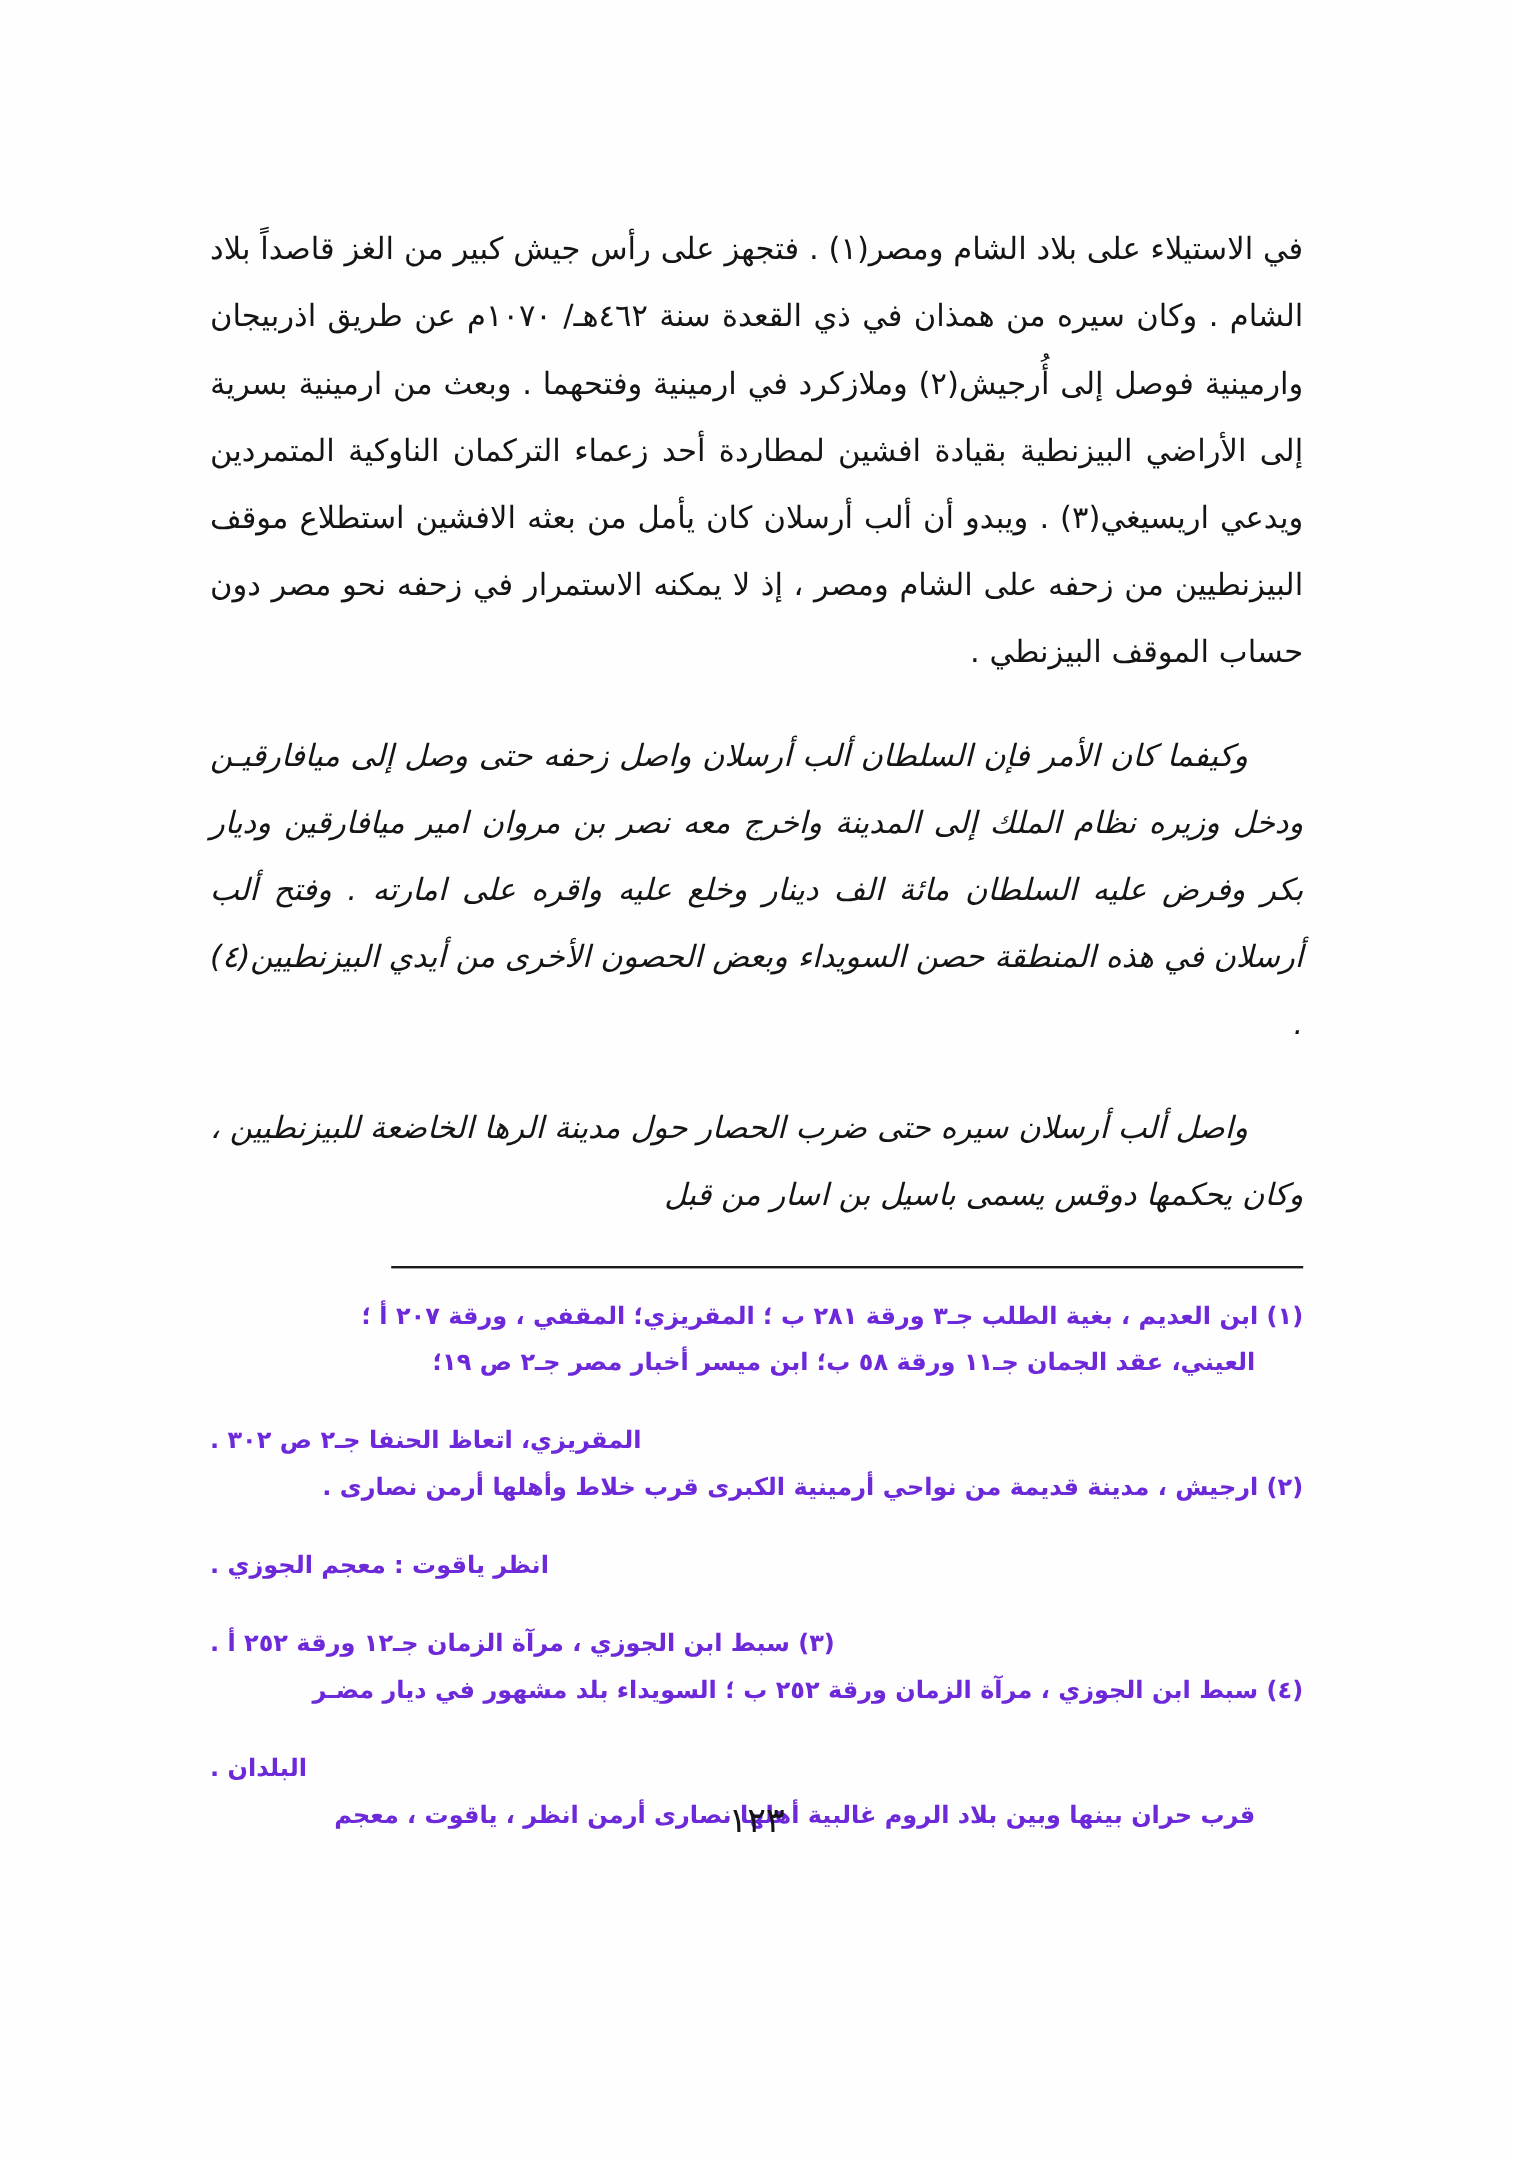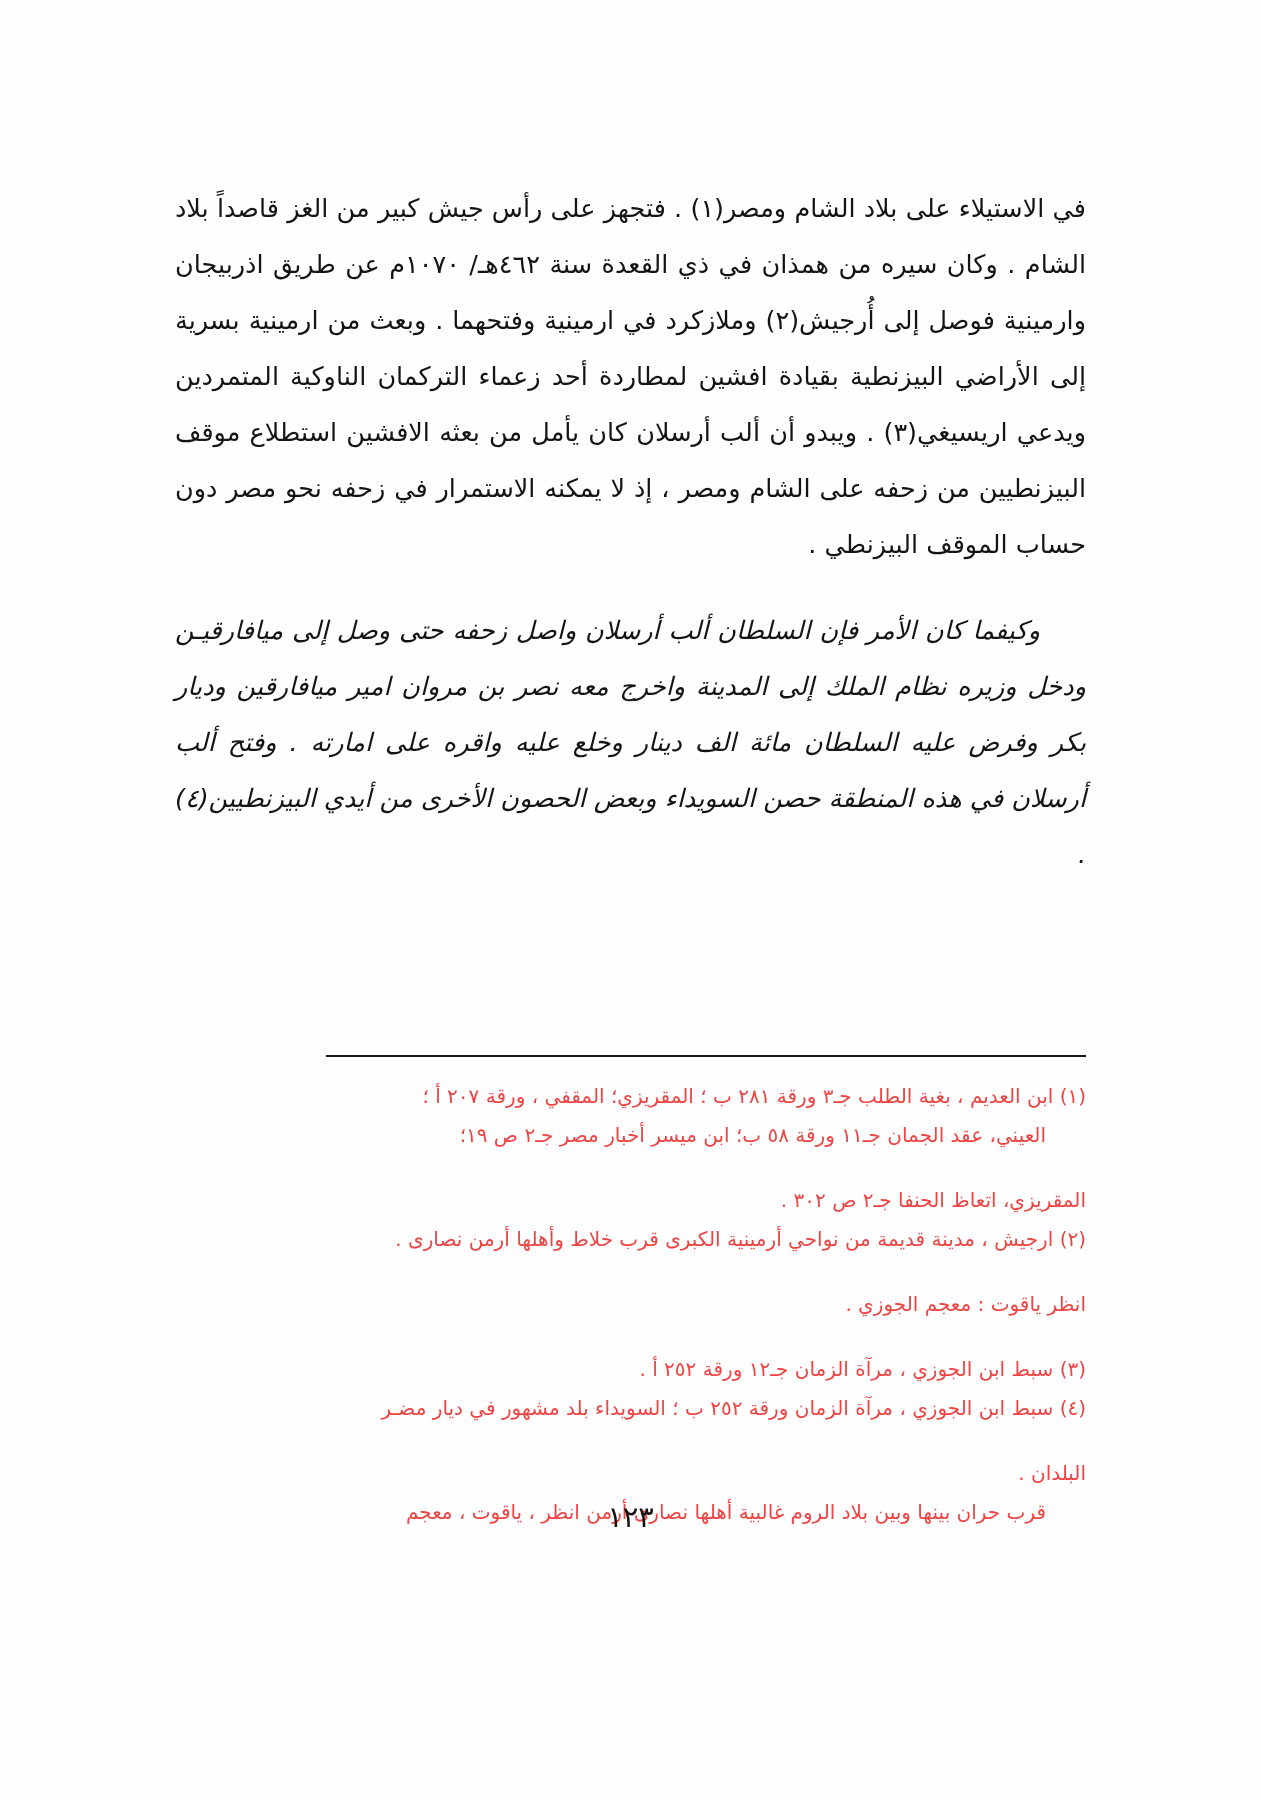--- a/index.html
+++ b/index.html
@@ -51,32 +51,33 @@
   .footnotes {
     position: absolute;
     top: 1078px;
     right: 175px;
     left: 175px;
     direction: rtl;
   }
   .fn {
     font-size: 20px;
     line-height: 37px;
-    color: #ef4444;
+    color: #6d28d9;
     margin: 0 0 2px 0;
     text-align: justify;
+    font-weight: bold;
   }
   .fn .marker {
     white-space: nowrap;
   }
   .fn-body {
     display: inline;
   }
   .fn.cont {
-    text-align: right;
+    text-align: left;
     margin-top: 28px;
   }
   .fn.cont2 {
     text-align: justify;
   }
   .fn-indent {
     padding-right: 40px;
   }
   .pagenum {
     position: absolute;
@@ -90,20 +91,21 @@
   }
 </style>
 </head>
 <body>
 
 <div class="page">
 
   <div class="content">
     <p class="para">في الاستيلاء على بلاد الشام ومصر(١) . فتجهز على رأس جيش كبير من الغز قاصداً بلاد الشام . وكان سيره من همذان في ذي القعدة سنة ٤٦٢هـ/ ١٠٧٠م عن طريق اذربيجان وارمينية فوصل إلى أُرجيش(٢) وملازكرد في ارمينية وفتحهما . وبعث من ارمينية بسرية إلى الأراضي البيزنطية بقيادة افشين لمطاردة أحد زعماء التركمان الناوكية المتمردين ويدعي اريسيغي(٣) . ويبدو أن ألب أرسلان كان يأمل من بعثه الافشين استطلاع موقف البيزنطيين من زحفه على الشام ومصر ، إذ لا يمكنه الاستمرار في زحفه نحو مصر دون حساب الموقف البيزنطي .</p>
     <p class="para indent">وكيفما كان الأمر فإن السلطان ألب أرسلان واصل زحفه حتى وصل إلى ميافارقيـن ودخل وزيره نظام الملك إلى المدينة واخرج معه نصر بن مروان امير ميافارقين وديار بكر وفرض عليه السلطان مائة الف دينار وخلع عليه واقره على امارته . وفتح ألب أرسلان في هذه المنطقة حصن السويداء وبعض الحصون الأخرى من أيدي البيزنطيين(٤) .</p>
+    <p class="para indent last">واصل ألب أرسلان سيره حتى ضرب الحصار حول مدينة الرها الخاضعة للبيزنطيين ، وكان يحكمها دوقس يسمى باسيل بن اسار من قبل</p>
   </div>
 
   <div class="rule"></div>
 
   <div class="footnotes">
 
     <p class="fn">
       <span class="marker">(١)</span>
       <span class="fn-body">ابن العديم ، بغية الطلب جـ٣ ورقة ٢٨١ ب ؛ المقريزي؛ المقفي ، ورقة ٢٠٧ أ ؛</span>
     </p>

